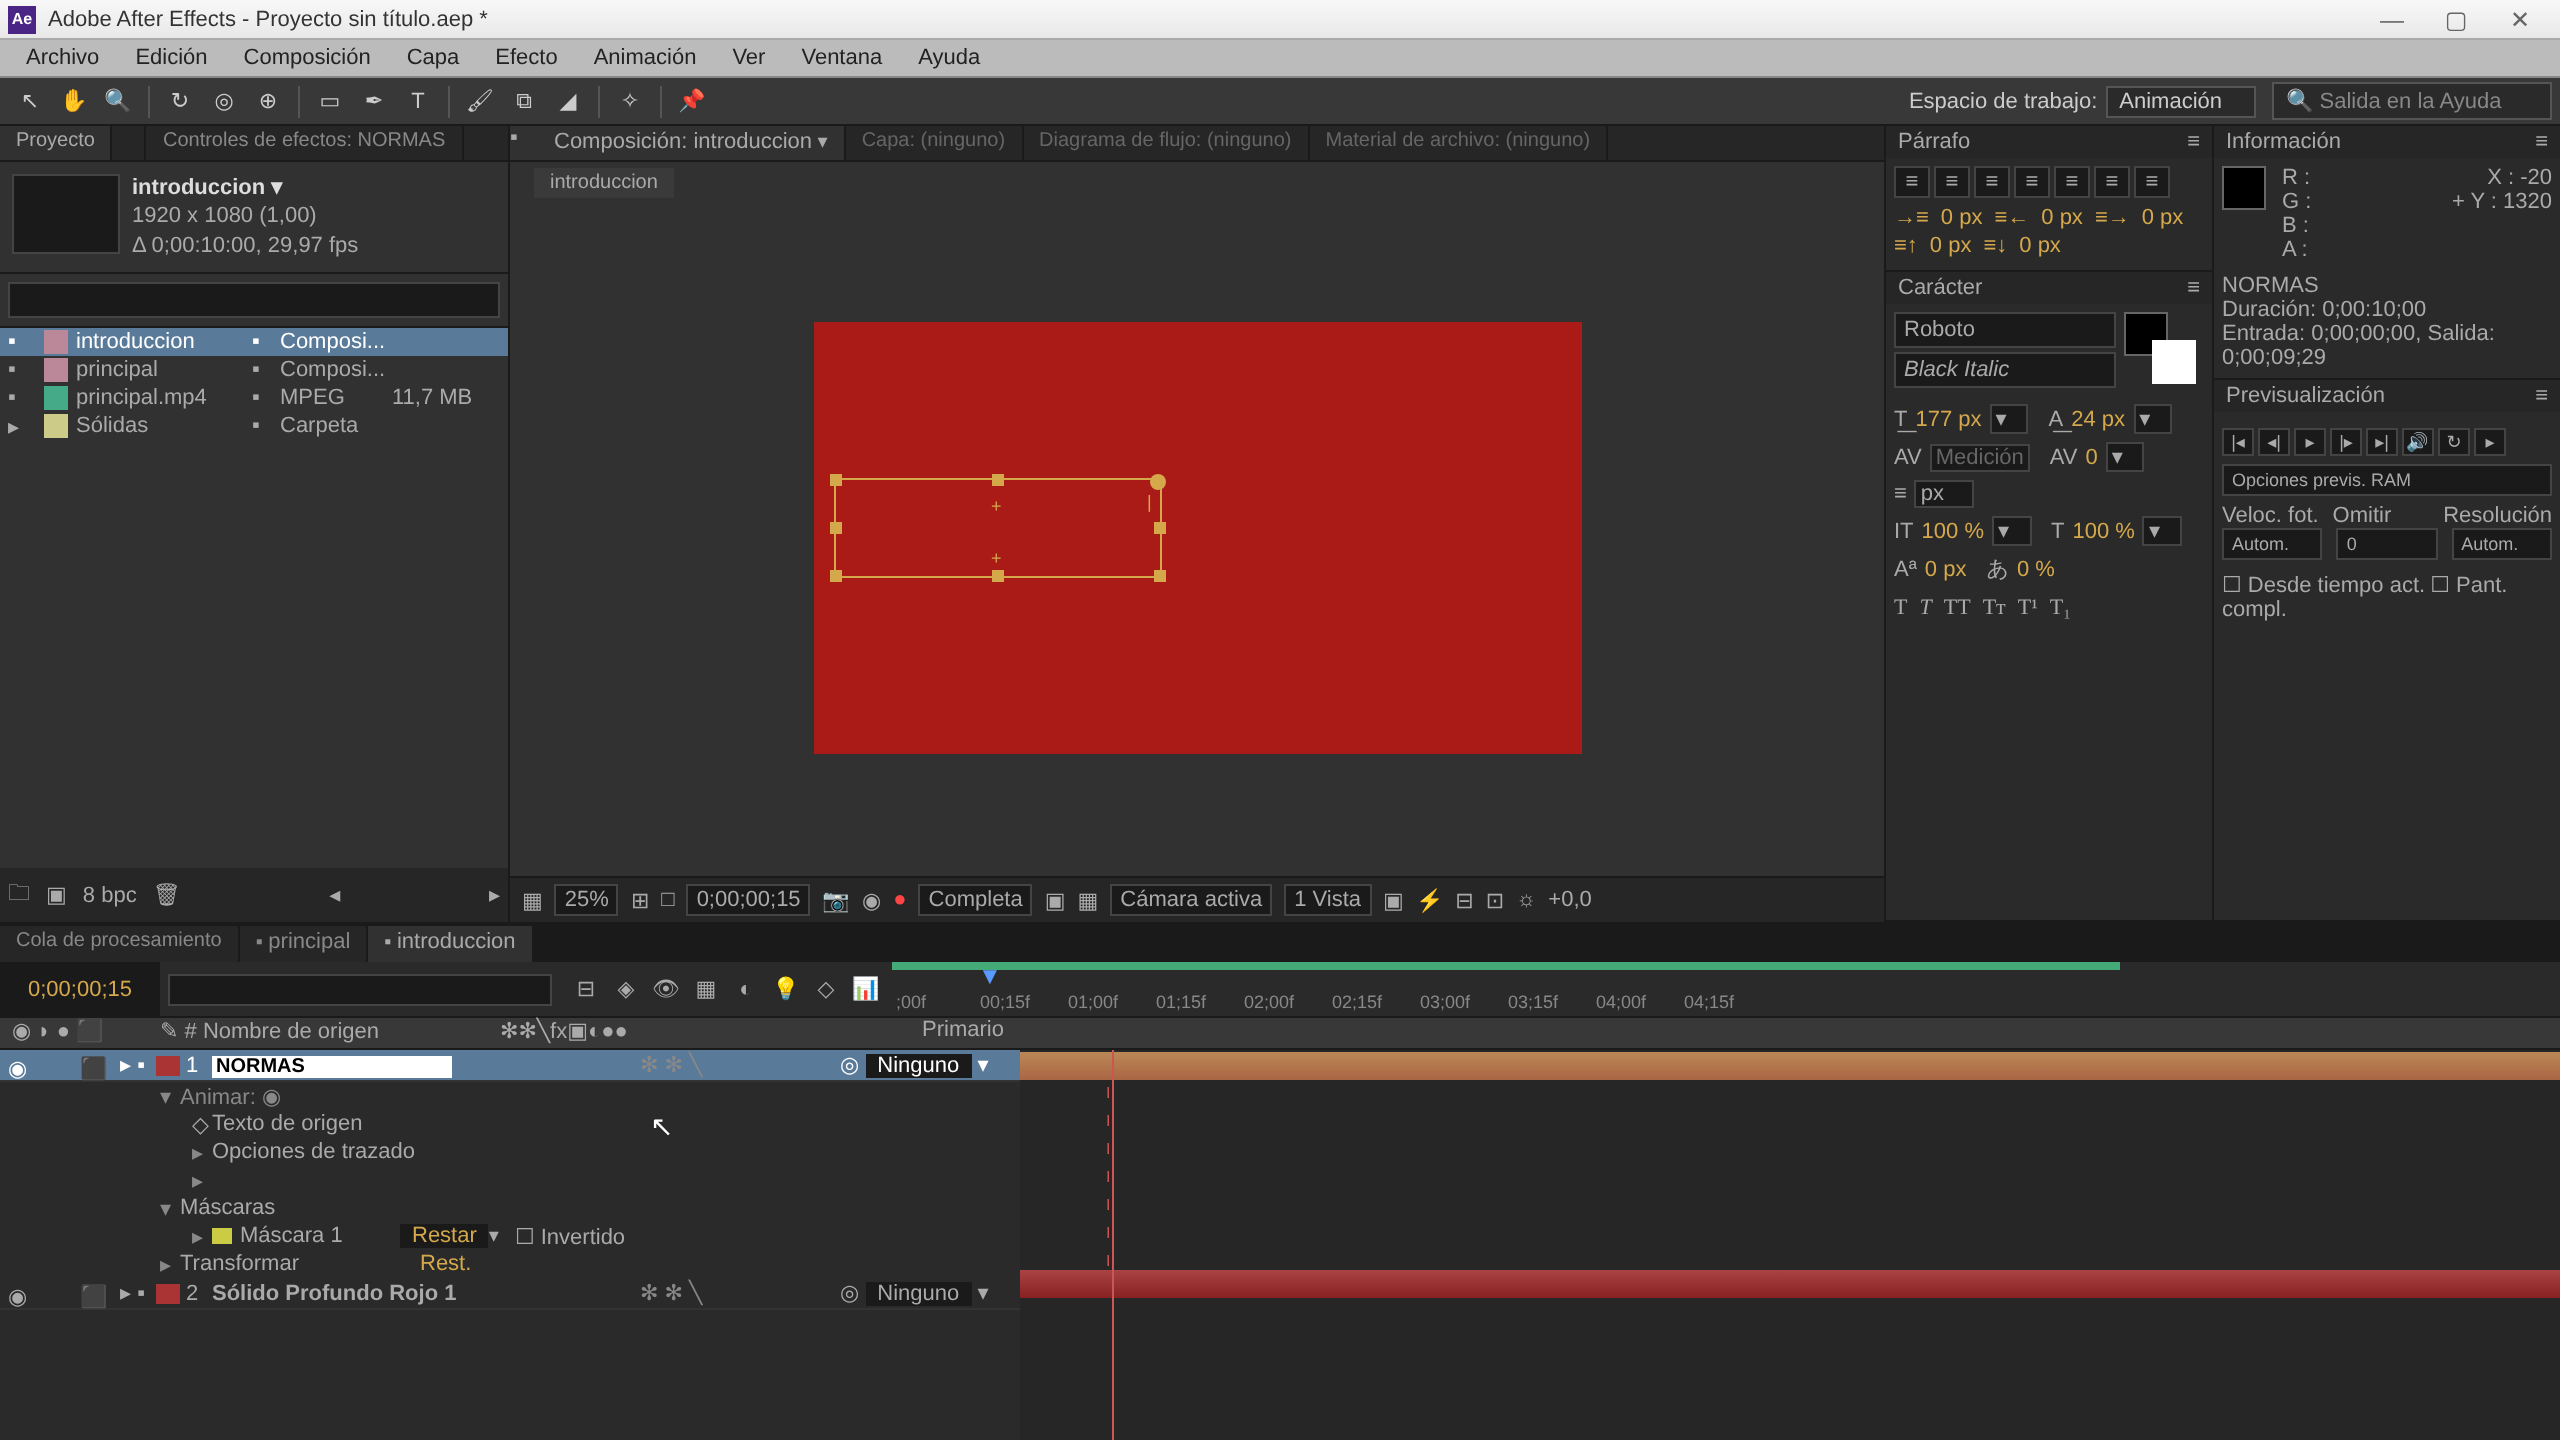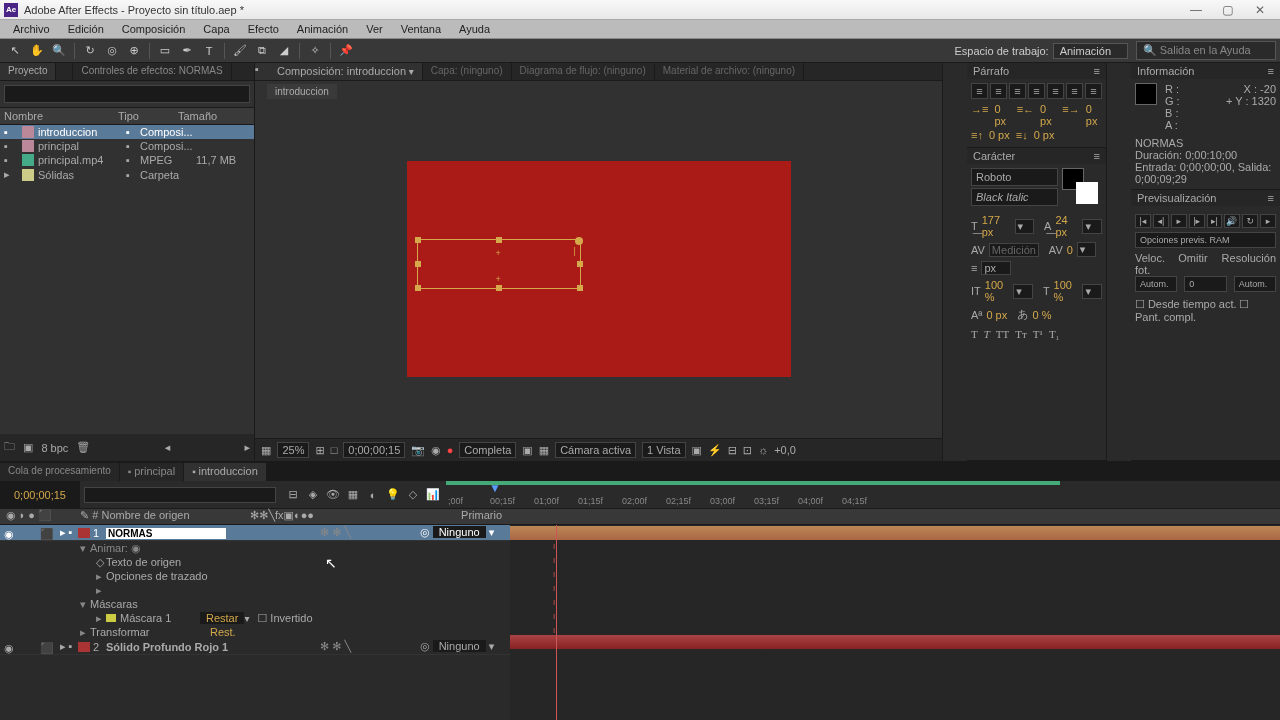--- a/index.html
+++ b/index.html
@@ -66,21 +66,21 @@
 .text-box .h-br { right: -3px; bottom: -3px; }
 .text-box .h-tm { left: 50%; top: -3px; margin-left: -3px; }
 .text-box .h-bm { left: 50%; bottom: -3px; margin-left: -3px; }
 .text-box .h-ml { left: -3px; top: 50%; margin-top: -3px; }
 .text-box .h-mr { right: -3px; top: 50%; margin-top: -3px; }
 .text-box .cross { position: absolute; color: #d4a84b; font-size: 9px; }
 .comp-footer { background: #262626; padding: 3px 6px; display: flex; align-items: center; gap: 6px; font-size: 10px; border-top: 1px solid #1a1a1a; }
 .comp-footer .ctrl { background: #1a1a1a; border: 1px solid #444; padding: 1px 4px; }
 
 
-.right-panel { width: 164px; background: #2a2a2a; border-left: 1px solid #1a1a1a; display: flex; flex-direction: column; padding-left: 24px; }
+.right-panel { width: 164px; background: #2a2a2a; border-left: 1px solid #1a1a1a; display: flex; flex-direction: column; }
 .right-panel.right2 { width: 174px; }
 .rp-section { border-bottom: 1px solid #1a1a1a; }
 .rp-header { background: #262626; padding: 2px 6px; font-size: 10px; display: flex; align-items: center; justify-content: space-between; }
 .rp-body { padding: 4px; }
 .para-align { display: flex; gap: 2px; margin-bottom: 4px; }
 .para-align .btn { width: 18px; height: 16px; background: #1a1a1a; border: 1px solid #444; display: flex; align-items: center; justify-content: center; }
 .para-row { display: flex; gap: 6px; margin: 2px 0; font-size: 10px; }
 .para-row span { color: #d4a84b; }
 .char-font { background: #1a1a1a; border: 1px solid #444; padding: 2px 4px; margin-bottom: 2px; }
 .char-ctrl { display: flex; align-items: center; gap: 4px; margin: 2px 0; font-size: 10px; }
@@ -188,28 +188,30 @@
 </div>
 
 <div class="main">
 
   <div class="left-panel">
     <div class="panel-tabs">
       <div class="panel-tab">Proyecto</div>
       <div class="panel-tab inactive" style="width:14px"></div>
       <div class="panel-tab inactive">Controles de efectos: NORMAS</div>
     </div>
+    <div class="proj-thumb">
+      <div class="thumb"></div>
+      <div class="info">
+        <div class="name">introduccion ▾</div>
+        <div>1920 x 1080 (1,00)</div>
+        <div>Δ 0;00:10:00, 29,97 fps</div>
+      </div>
+    </div>
     <div class="proj-search">
       <input type="text" style="">
-    </div>
-    <div class="proj-header">
-      <span class="col-name">Nombre</span>
-      <span style="width:14px"></span>
-      <span class="col-type">Tipo</span>
-      <span>Tamaño</span>
     </div>
     <div class="proj-list">
       <div class="proj-row selected">
         <span style="width:14px">▪</span>
           <span class="icon" style="background:#b89"></span>
         <span class="name">introduccion</span>
           <span style="width:14px">▪</span>
         <span class="type">Composi...</span>
           <span></span>
       </div>

